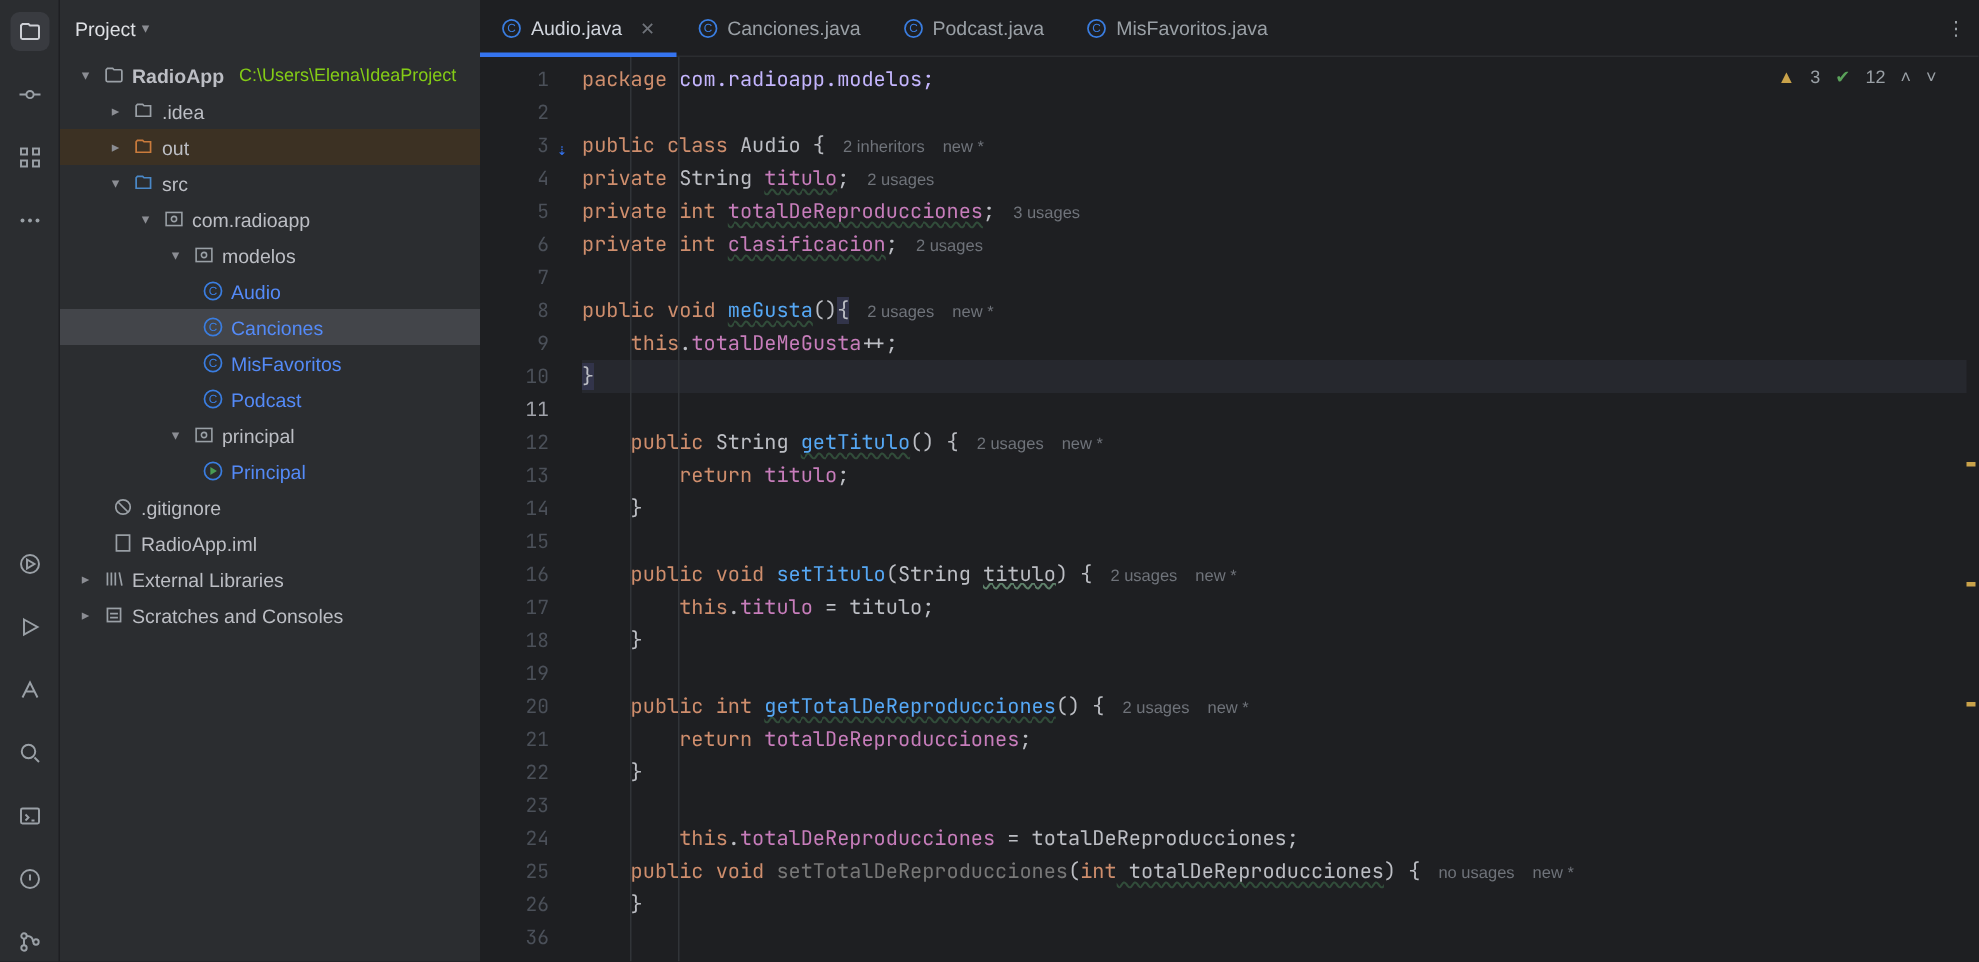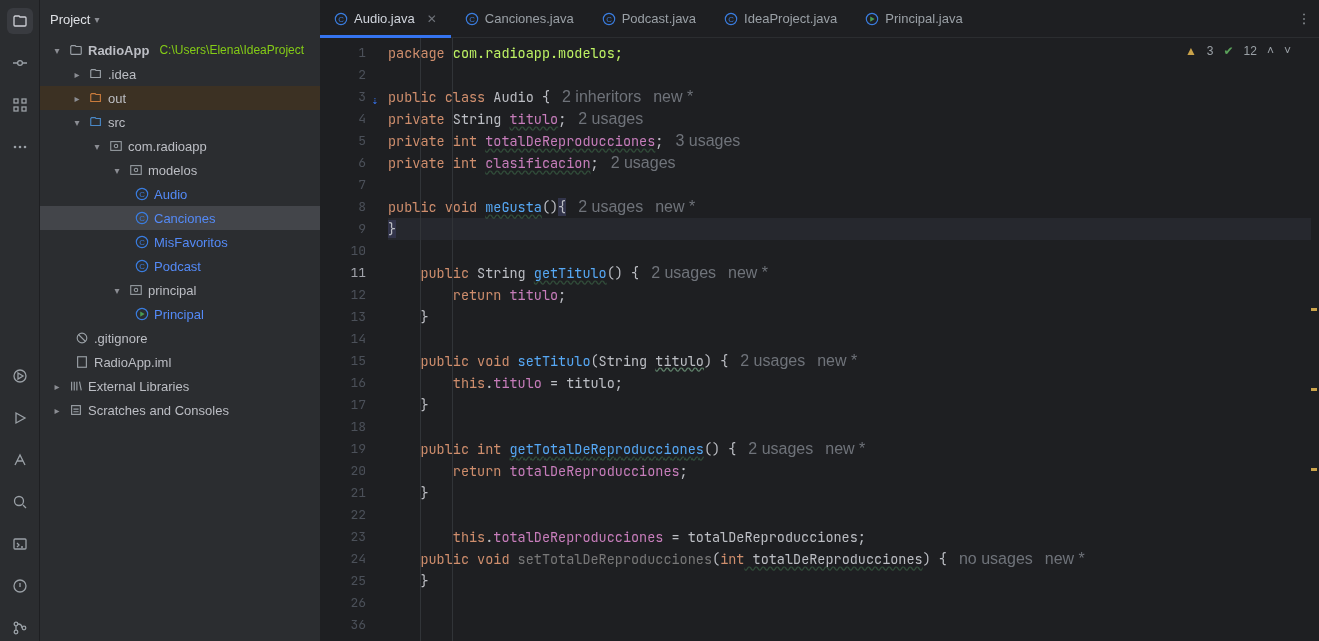--- a/index.html
+++ b/index.html
@@ -37,25 +37,25 @@
 
 .code-wrap { flex:1; display:flex; position:relative; overflow:hidden; }
 .gutter { width:60px; background:#1e1f22; text-align:right; padding-right:14px; color:#4b5059; font-size:13px; line-height:22px; padding-top:4px; font-family:'JetBrains Mono',monospace; user-select:none; position:relative; }
 .gutter .gl { height:22px; position:relative; }
 .gutter .gl .gi { position:absolute; right:-12px; top:3px; color:#3574f0; font-size:11px; }
 .code { flex:1; font-family:'JetBrains Mono',monospace; font-size:13.5px; line-height:22px; padding:4px 8px 4px 8px; position:relative; }
 .cl { height:22px; white-space:pre; }
 .cl.curr { background:#26282e; }
 .kw { color:#cf8e6d; }
 .typ { color:#bcbec4; }
-.pkgc { color:#bef264; }
+.pkgc { color:#c4b5fd; }
 .mem { color:#c77dbb; }
 .wavy { text-decoration: underline wavy #56a86a55; text-underline-offset:2px; }
 .mDim { color:#787878; }
-.hint { color:#6f737a; font-size:16px; margin-left:12px; font-family:-apple-system,sans-serif; }
+.hint { color:#6f737a; font-size:11px; margin-left:12px; font-family:-apple-system,sans-serif; }
 .caret-hl { background:#32344a; }
 .getter { color:#56a8f5; }
 .param { text-decoration: underline wavy #5f826b; }
 .mark-strip { position:absolute; right:0; top:38px; width:12px; bottom:0; }
 .mark-strip .m { position:absolute; right:2px; width:6px; height:3px; background:#c9a24a; }
 .top-stats { position:absolute; right:28px; top:44px; display:flex; align-items:center; gap:10px; color:#9aa0a6; font-size:12px; }
 .top-stats .warn { color:#c9a24a; }
 .top-stats .ok { color:#5aa15a; }
 .guide { border-left:1px solid #313438; position:absolute; top:0; bottom:0; }
 
@@ -323,30 +323,21 @@
         </span>
       <span>Podcast.java</span>
     </div>
     <div class="tab">
       <span class="fic">
           <svg width="14" height="14" viewBox="0 0 16 16">
             <circle cx="8" cy="8" r="6.5" fill="none" stroke="#3a7de0" stroke-width="1.3"></circle>
             <text x="8" y="11" text-anchor="middle" font-size="9" fill="#3a7de0">C</text>
           </svg>
         </span>
-      <span>IdeaProject.java</span>
-    </div>
-    <div class="tab">
-      <span class="fic">
-          <svg width="14" height="14" viewBox="0 0 16 16">
-            <circle cx="8" cy="8" r="6.5" fill="none" stroke="#3a7de0" stroke-width="1.3"></circle>
-            <path d="M6 5l5 3-5 3z" fill="#499c54"></path>
-          </svg>
-        </span>
-      <span>Principal.java</span>
+      <span>MisFavoritos.java</span>
     </div>
     <div class="tabs-more">⋮</div>
   </div>
 
   <div class="top-stats">
     <span class="warn">▲</span>
       <span>3</span>
     <span class="ok">✔</span>
       <span>12</span>
     <span>˄</span>
@@ -387,20 +378,21 @@
       <span class="guide" style="left:40px"></span>
         <span class="guide" style="left:72px"></span>
       <div class="cl"><span class="kw">package</span><span class="pkgc"> com.radioapp.modelos;</span></div>
       <div class="cl"></div>
       <div class="cl"><span class="kw">public class </span><span class="typ">Audio</span><span> {</span><span class="hint">2 inheritors</span><span class="hint">new *</span></div>
       <div class="cl"><span class="kw">private </span><span class="typ">String </span><span class="mem wavy">titulo</span><span>;</span><span class="hint">2 usages</span></div>
       <div class="cl"><span class="kw">private int </span><span class="mem wavy">totalDeReproducciones</span><span>;</span><span class="hint">3 usages</span></div>
       <div class="cl"><span class="kw">private int </span><span class="mem wavy">clasificacion</span><span>;</span><span class="hint">2 usages</span></div>
       <div class="cl"></div>
       <div class="cl"><span class="kw">public void </span><span class="getter wavy">meGusta</span><span>()</span><span class="caret-hl">{</span><span class="hint">2 usages</span><span class="hint">new *</span></div>
+      <div class="cl"><span class="kw">    this</span><span>.</span><span class="mem">totalDeMeGusta</span><span>++;</span></div>
       <div class="cl curr"><span class="caret-hl">}</span></div>
       <div class="cl"></div>
       <div class="cl"><span class="kw">    public </span><span class="typ">String </span><span class="getter wavy">getTitulo</span><span>() {</span><span class="hint">2 usages</span><span class="hint">new *</span></div>
       <div class="cl"><span class="kw">        return </span><span class="mem">titulo</span><span>;</span></div>
       <div class="cl"><span>    }</span></div>
       <div class="cl"></div>
       <div class="cl"><span class="kw">    public void </span><span class="getter">setTitulo</span><span>(String </span><span class="param">titulo</span><span>) {</span><span class="hint">2 usages</span><span class="hint">new *</span></div>
       <div class="cl"><span class="kw">        this</span><span>.</span><span class="mem">titulo</span><span> = titulo;</span></div>
       <div class="cl"><span>    }</span></div>
       <div class="cl"></div>

